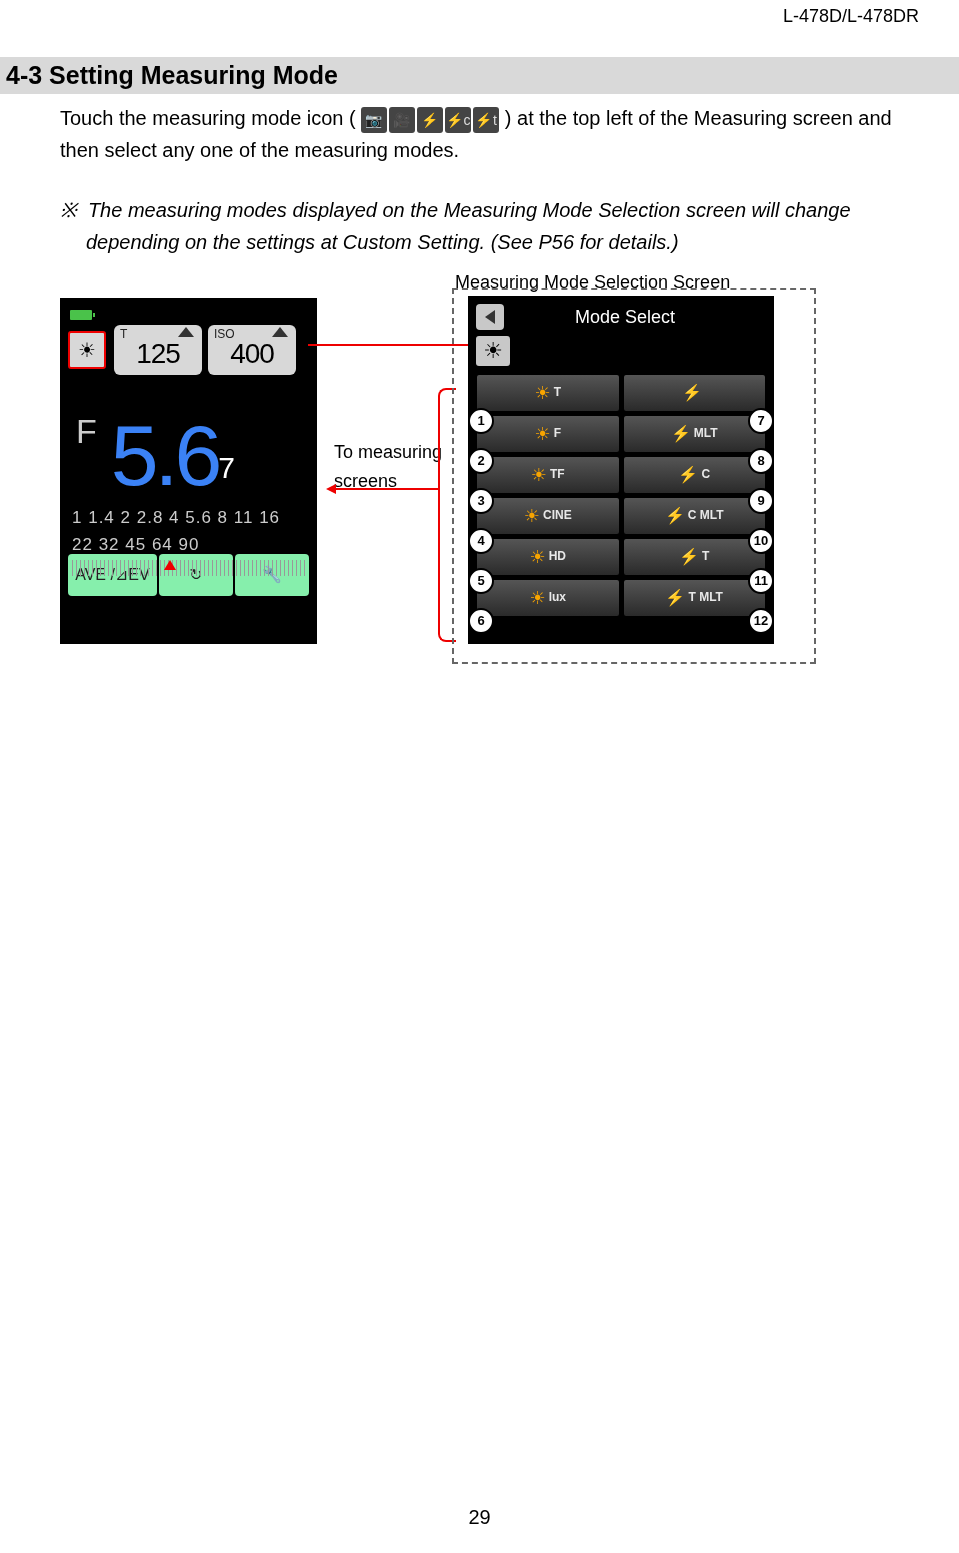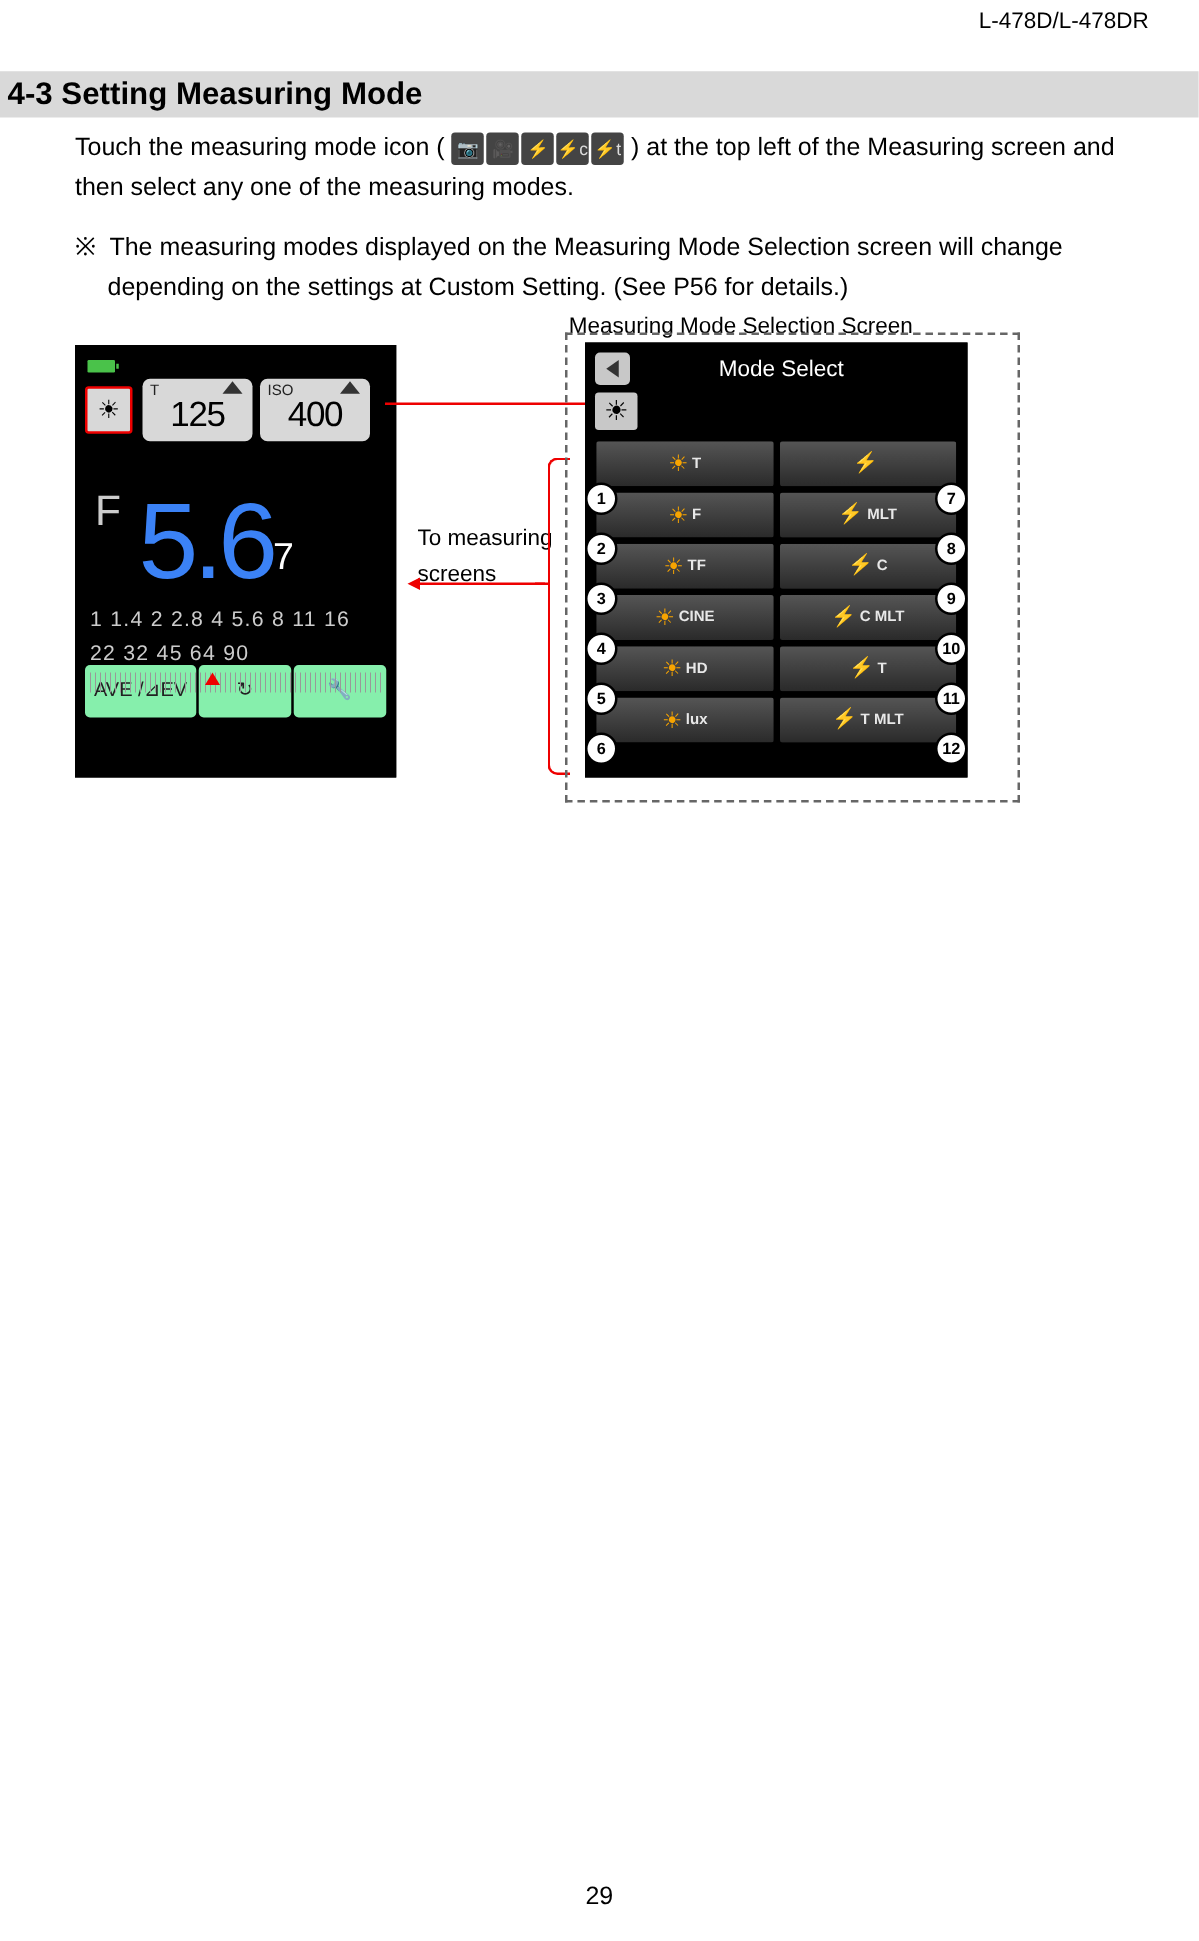--- a/index.html
+++ b/index.html
@@ -1,23 +1,23 @@
 <!DOCTYPE html>
 <html><head>
 <meta charset="utf-8">
 <style>
   @page { size: 959px 1553px; margin: 0; }
   html, body { margin: 0; padding: 0; width: 959px; height: 1553px; font-family: Arial, sans-serif; background: #fff; color: #000; }
   .header-right { text-align: right; padding: 6px 40px 0 0; font-size: 18px; }
   .section-title { background: #d9d9d9; font-weight: bold; font-size: 25px; padding: 4px 6px; margin: 30px 0 8px 0; }
   .body-indent { padding: 0 0 0 60px; font-size: 20px; line-height: 1.6; }
   .para { margin: 0 40px 0 0; }
-  .note { margin-top: 16px; }
+  .note { margin-top: 28px; font-style: italic; }
   .note-text { padding-left: 26px; text-indent: -26px; }
-  .diagram-wrap { position: relative; width: 840px; height: 400px; margin-top: 0; }
+  .diagram-wrap { position: relative; width: 840px; height: 400px; margin-top: 10px; }
   .caption { position: absolute; left: 395px; top: 0; font-size: 18px; }
   
   .left-screen { position: absolute; left: 0; top: 30px; width: 245px; height: 330px; background: #000; border: 6px solid #000; border-top-width: 10px; }
   .status-bar { height: 14px; background: #000; display:flex; align-items:center; }
   .battery { width: 22px; height: 10px; background: #4ac24a; margin-left: 4px; border-radius:1px; position:relative;}
   .battery:after{content:"";position:absolute;right:-3px;top:3px;width:2px;height:4px;background:#4ac24a;}
   .topbar { height: 56px; background: #000; display: flex; align-items: center; }
   .mode-icon-btn { width: 34px; height: 34px; border: 2px solid #e00; margin: 0 2px; background: #d8d8d8; border-radius: 3px; display:flex;align-items:center;justify-content:center;}
   .pill { width: 88px; height: 50px; margin-left: 6px; background: #d8d8d8; border-radius: 6px; display:flex; flex-direction:column; align-items:center; justify-content:center; position:relative;}
   .pill .lbl { position:absolute; top:0; left:6px; font-size:12px; color:#222;}

